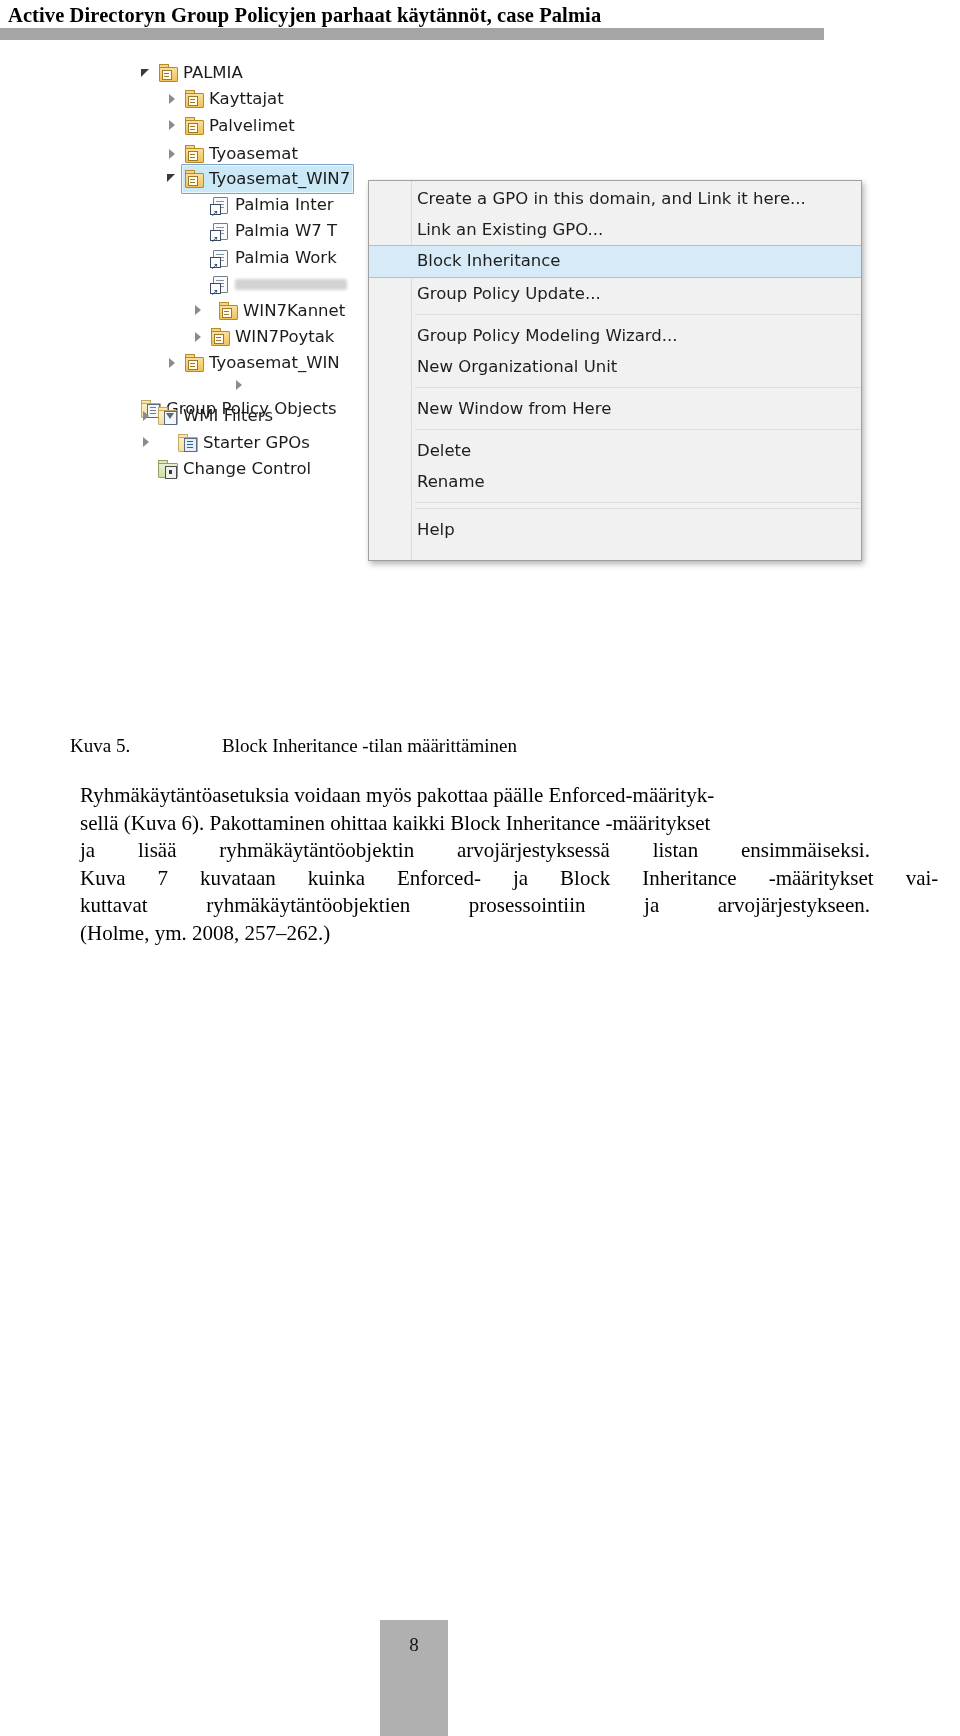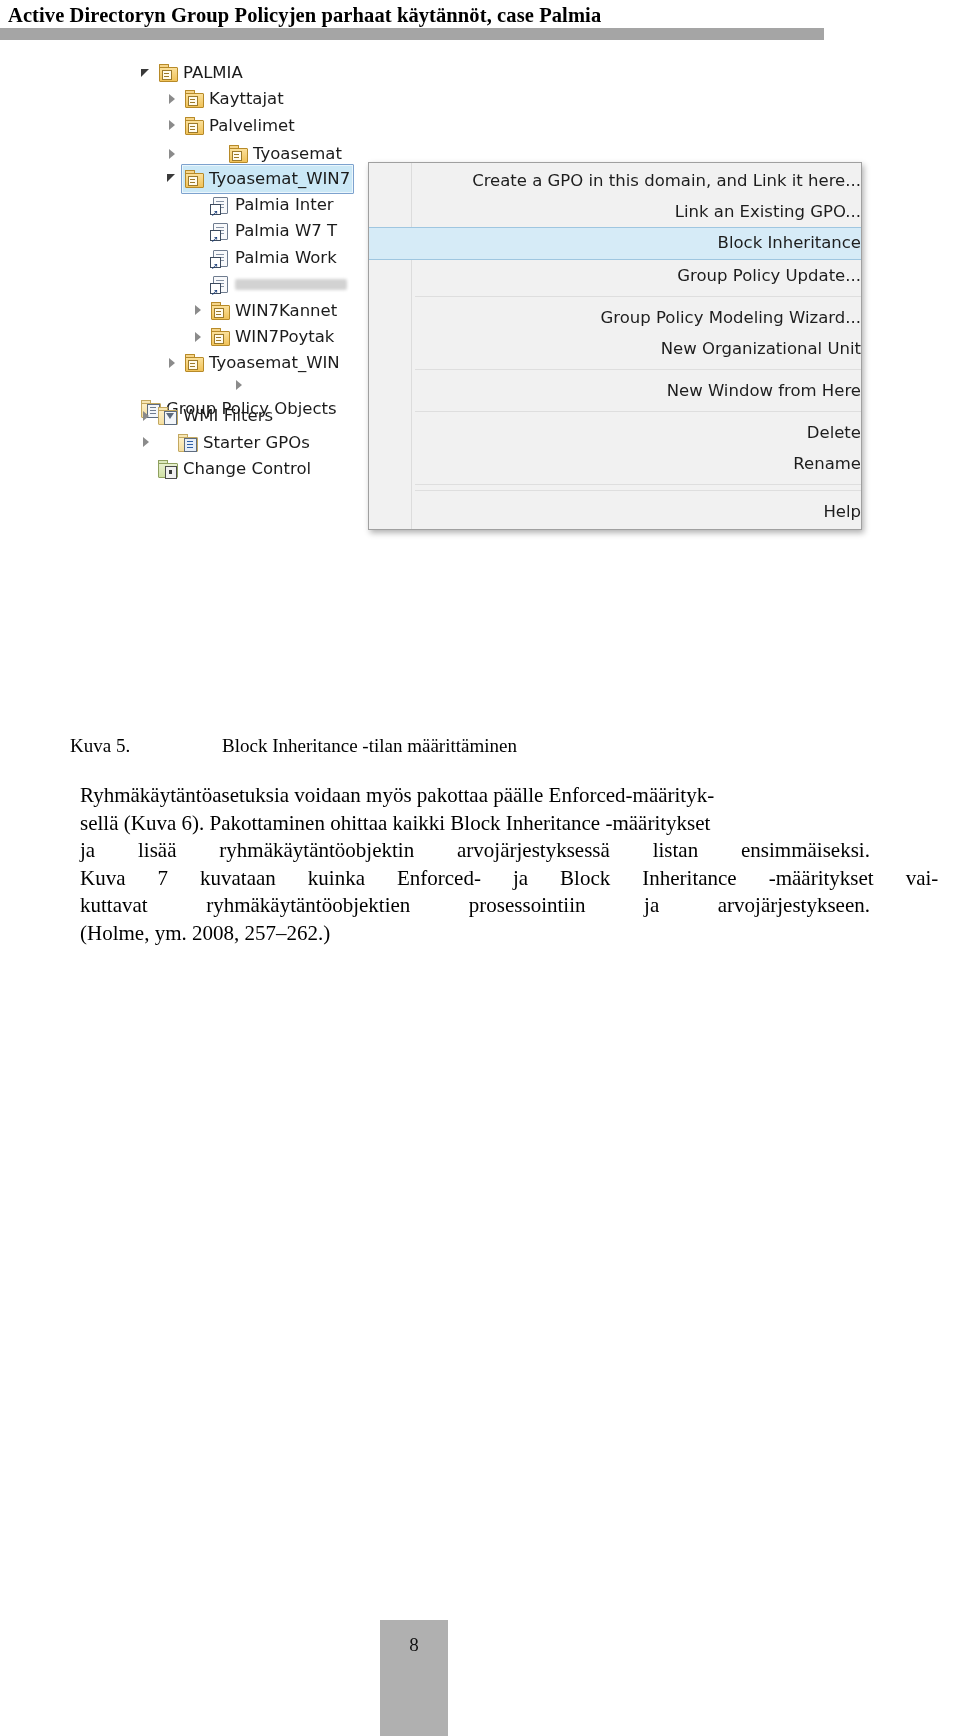--- a/index.html
+++ b/index.html
@@ -270,28 +270,27 @@
     height: 11px;
     background: #d2d2d2;
     filter: blur(1.6px);
     border-radius: 2px;
   }
 
   
   #context-menu {
     position: absolute;
     left: 368px;
-    top: 116px;
+    top: 134px;
     width: 492px;
     background: #f1f1f1;
     border: 1px solid #a0a0a0;
     box-shadow: 2px 3px 6px rgba(0,0,0,0.30);
     font-family: "DejaVu Sans", sans-serif;
-    padding: 2px 0 2px 0;
-    text-align: right;
+    padding: 2px 0 15px 0;
   }
   #context-menu-gutter {
     position: absolute;
     left: 0;
     top: 0;
     bottom: 0;
     width: 42px;
     background: #f1f1f1;
     border-right: 1px solid #dcdcdc;
   }
@@ -417,21 +416,21 @@
         <span class="expander collapsed"></span>
         <span class="tree-icon-wrap">
           <span class="ic ic-ou">
             <span class="tab"></span>
             <span class="body"></span>
             <span class="inner"></span>
           </span>
           <span>Palvelimet</span>
         </span>
       </div>
-      <div class="tree-row" style="left: 164px; top: 95px; gap: 44px;">
+      <div class="tree-row" style="left: 164px; top: 95px;">
         <span class="expander collapsed"></span>
         <span class="tree-icon-wrap">
           <span class="ic ic-ou">
             <span class="tab"></span>
             <span class="body"></span>
             <span class="inner"></span>
           </span>
           <span>Tyoasemat</span>
         </span>
       </div>
@@ -479,21 +478,21 @@
       <div class="tree-row" style="left: 190px; top: 225.2px;">
         <span class="expander "></span>
         <span class="tree-icon-wrap">
           <span class="ic ic-gpo">
             <span class="page"></span>
             <span class="link"></span>
           </span>
           <span class="tree-label-redacted"></span>
         </span>
       </div>
-      <div class="tree-row" style="left: 190px; top: 251.6px;">
+      <div class="tree-row" style="left: 190px; top: 251.6px; gap: 8px;">
         <span class="expander collapsed"></span>
         <span class="tree-icon-wrap">
           <span class="ic ic-ou">
             <span class="tab"></span>
             <span class="body"></span>
             <span class="inner"></span>
           </span>
           <span>WIN7Kannet</span>
         </span>
       </div>

